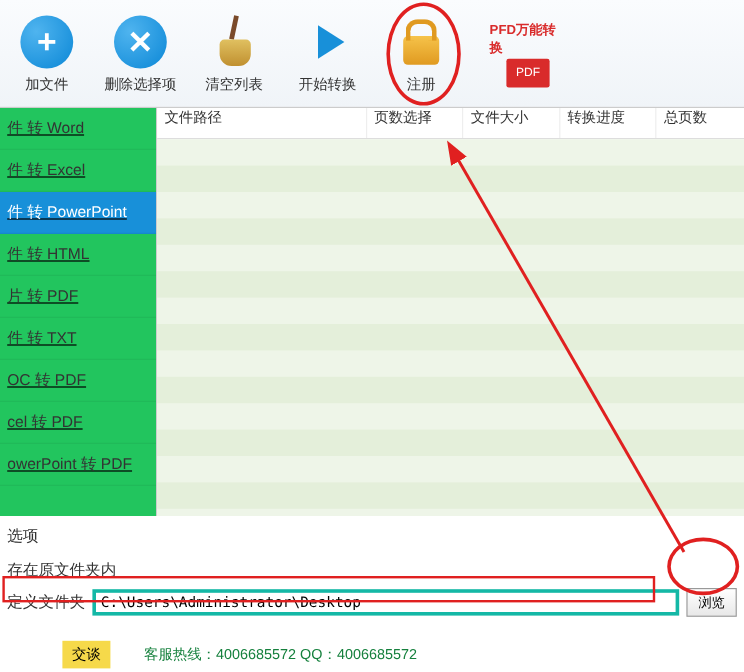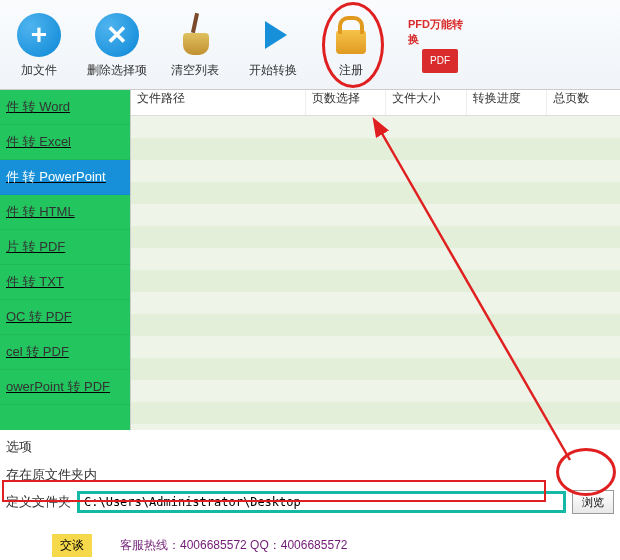--- a/index.html
+++ b/index.html
@@ -38,21 +38,21 @@
     .row { height: 22px; }
     .row:nth-child(even) { background: #e4efda; }
     
     .options { padding: 8px 6px 4px; font-size: 13px; color: #333; }
     .opt-row { display: flex; align-items: center; margin-top: 6px; gap: 6px; }
     .opt-row input[type=text] { flex: 1; height: 22px; border: 3px solid #14b8a6; padding: 0 4px; font-size: 12px; font-family: Consolas, monospace; }
     .browse-btn { width: 42px; height: 24px; border: 1px solid #999; background: linear-gradient(#fff,#e8e8e8); font-size: 11px; cursor: pointer; border-radius: 0; }
     
     .footer { position: absolute; bottom: 2px; left: 0; right: 0; height: 26px; display: flex; align-items: center; font-size: 12px; margin-left: 48px; }
     .chat-btn { background: #f6d94a; padding: 3px 8px; margin-left: 4px; cursor: pointer; }
-    .hotline { color: #701a75; margin-left: 28px; text-align: center; }
+    .hotline { color: #15803d; margin-left: 28px; text-align: center; }
     
     .ann-circle { position: absolute; border: 3px solid #e02020; border-radius: 50%; pointer-events: none; }
     .ann-box { position: absolute; border: 2px solid #e02020; pointer-events: none; }
     .ann-arrow { position: absolute; pointer-events: none; }
   </style>
 </head>
 <body>
 
 <div class="toolbar">
   <div class="tool-btn">

